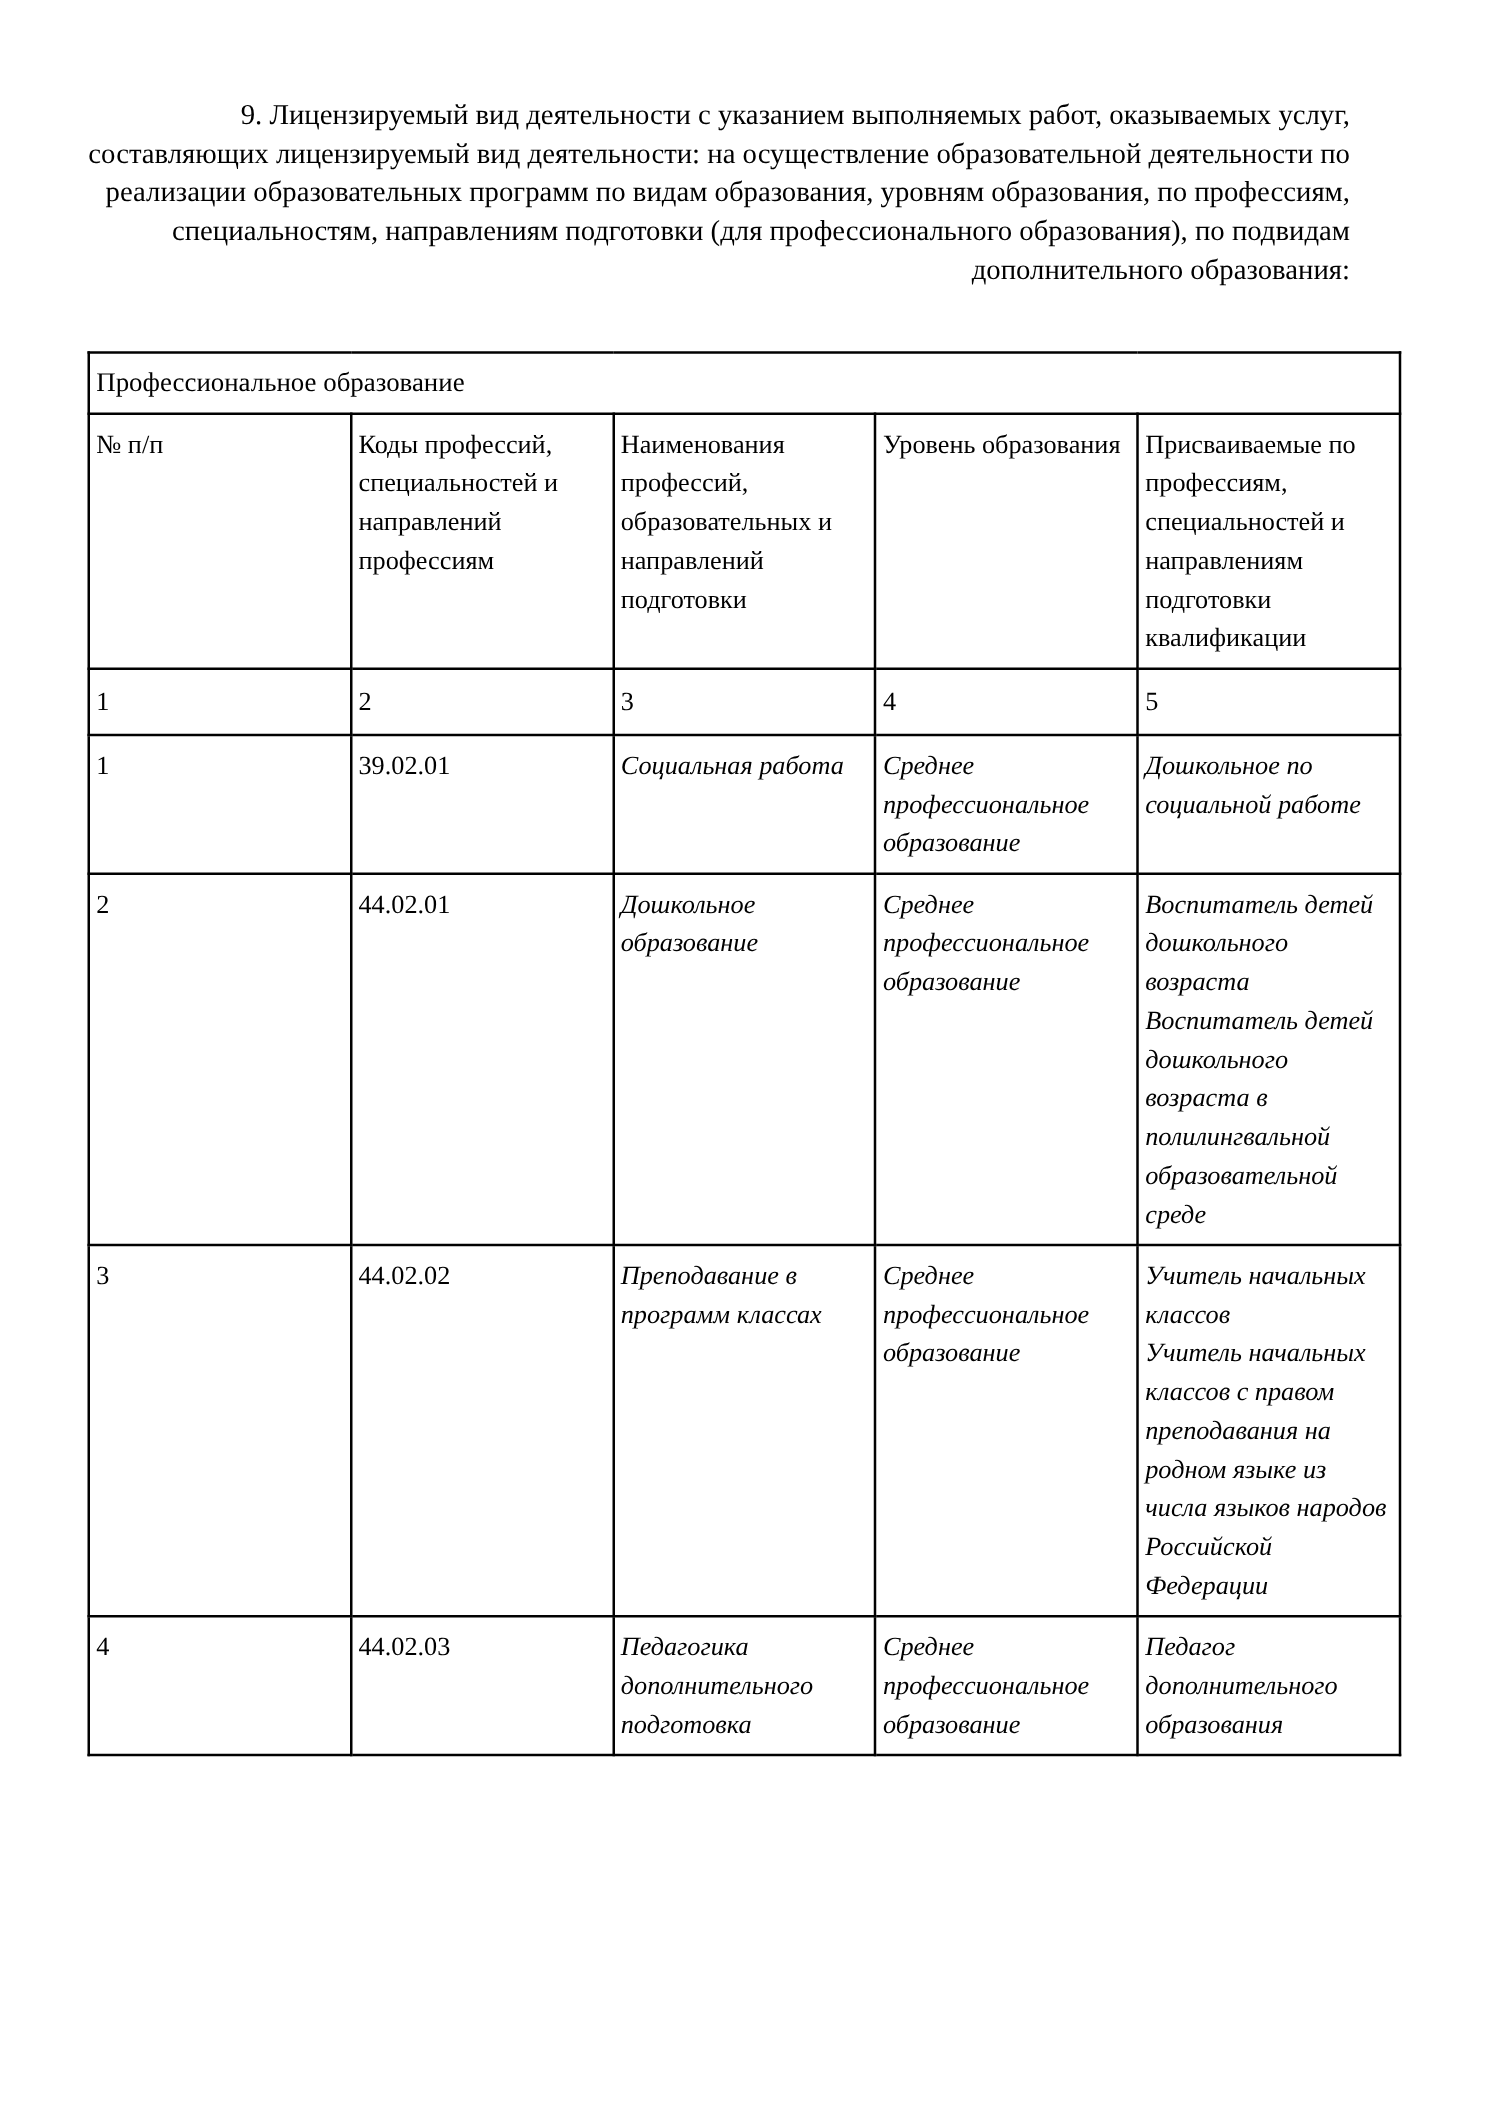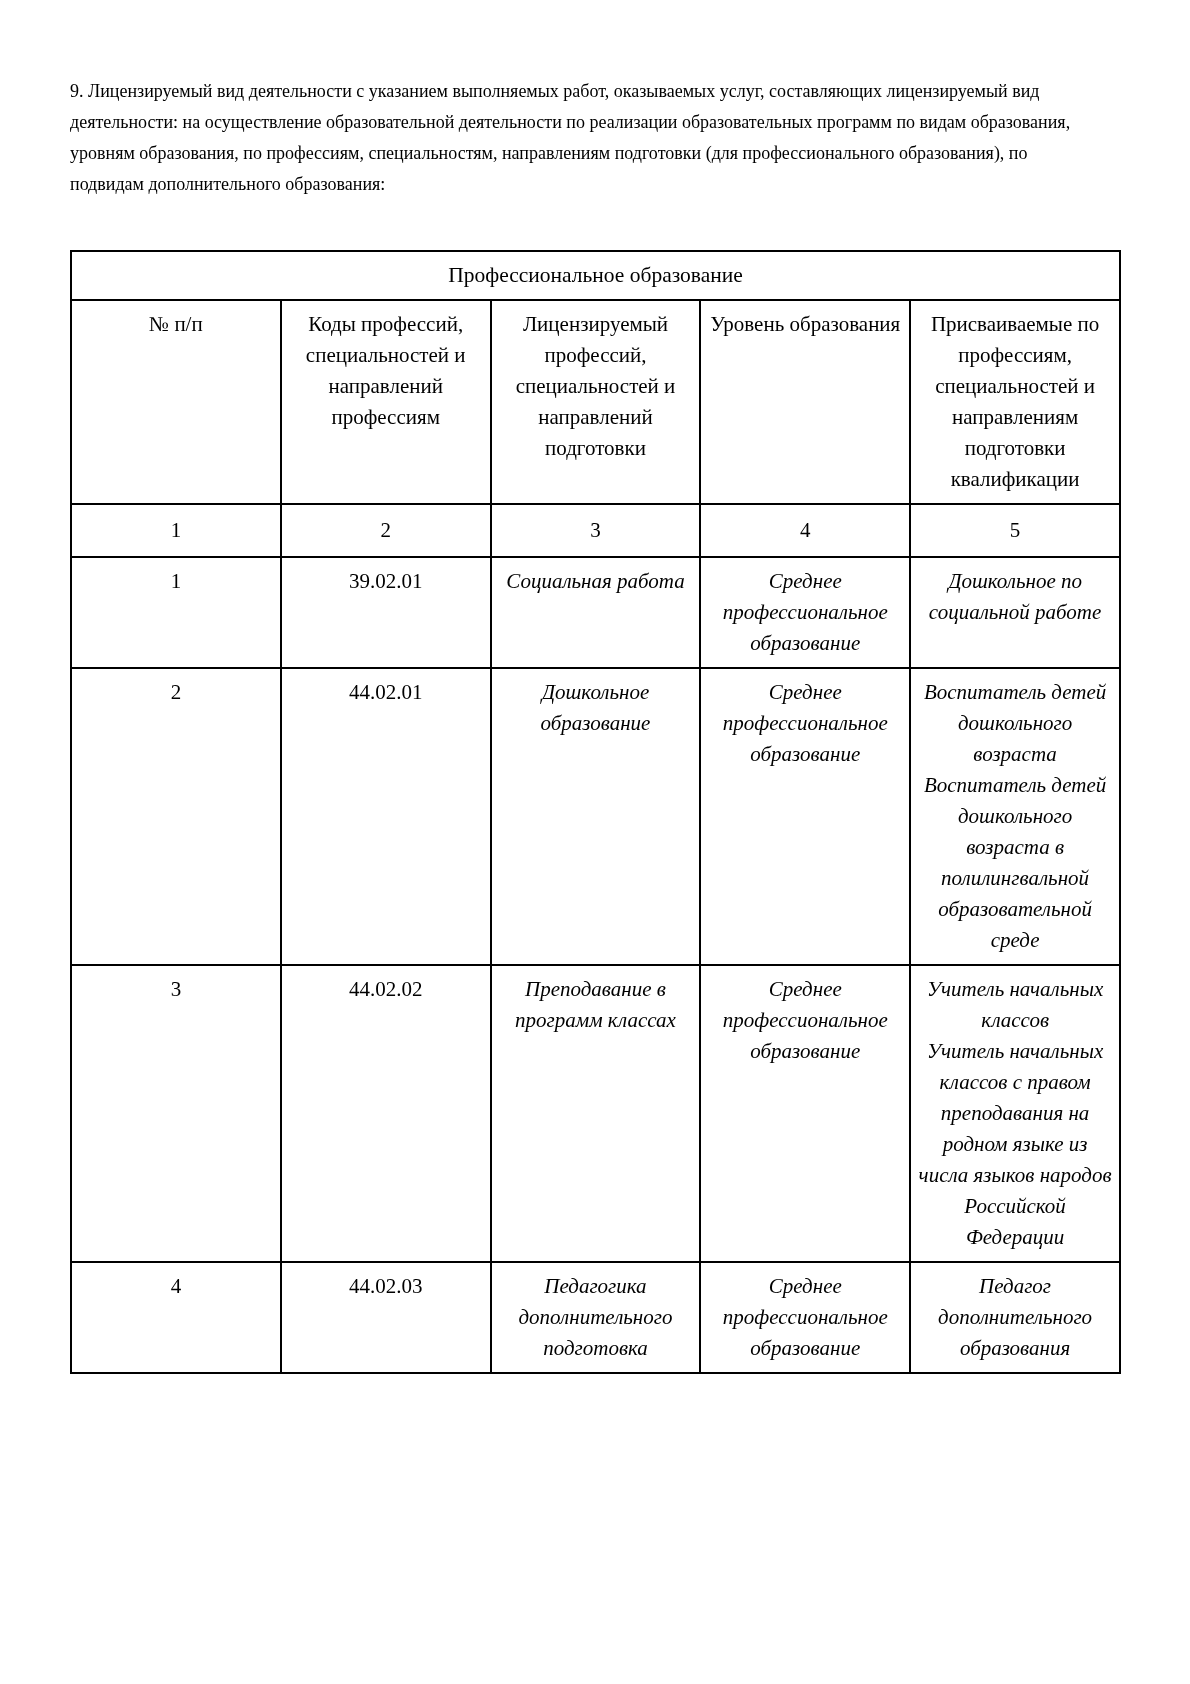--- a/index.html
+++ b/index.html
@@ -14,36 +14,36 @@
     width: 1190px;
     height: 1684px;
     background: #ffffff;
     box-sizing: border-box;
     padding: 76px 68px 0 70px;
     overflow: hidden;
   }
   .intro {
     margin: 0 0 50px 0;
     width: 1010px;
-    font-size: 18px;
+    font-size: 23px;
     line-height: 31px;
-    text-align: left;
+    text-align: right;
   }
   table.license-table {
     border-collapse: collapse;
     table-layout: fixed;
     width: 1051px;
     font-size: 21px;
   }
   table.license-table col { width: 20%; }
   table.license-table td,
   table.license-table th {
     border: 2px solid #000000;
     font-weight: normal;
-    text-align: center;
+    text-align: left;
     vertical-align: top;
     line-height: 31px;
     padding: 8px 5px;
     word-wrap: break-word;
   }
   td.title-cell {
     font-weight: bold;
     padding: 15px 5px;
     font-size: 21.5px;
   }
@@ -72,21 +72,21 @@
       </colgroup>
 
     <tbody>
         <tr>
       <td colspan="5" class="title-cell">Профессиональное образование</td>
     </tr>
 
     <tr class="header-row">
       <th>№ п/п</th>
       <th>Коды профессий, специальностей и направлений профессиям</th>
-      <th>Лицензируемый профессий, специальностей и направлений подготовки</th>
+      <th>Наименования профессий, образовательных и направлений подготовки</th>
       <th>Уровень образования</th>
       <th>Присваиваемые по профессиям, специальностей и направлениям подготовки квалификации</th>
     </tr>
 
     <tr class="numbers-row">
       <td>1</td>
       <td>2</td>
       <td>3</td>
       <td>4</td>
       <td>5</td>

